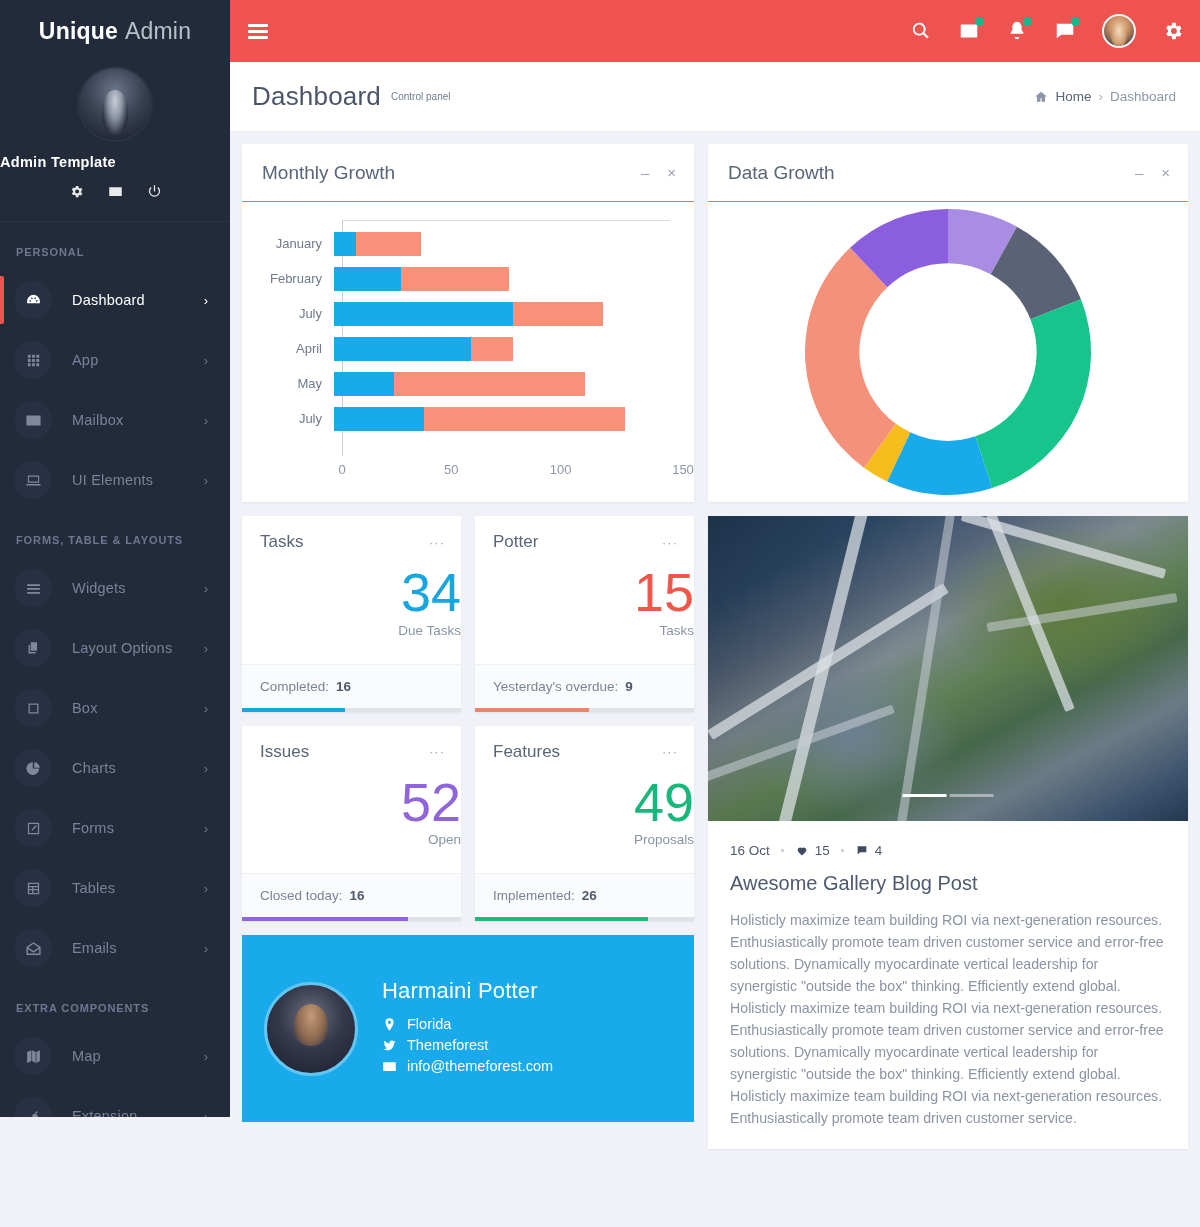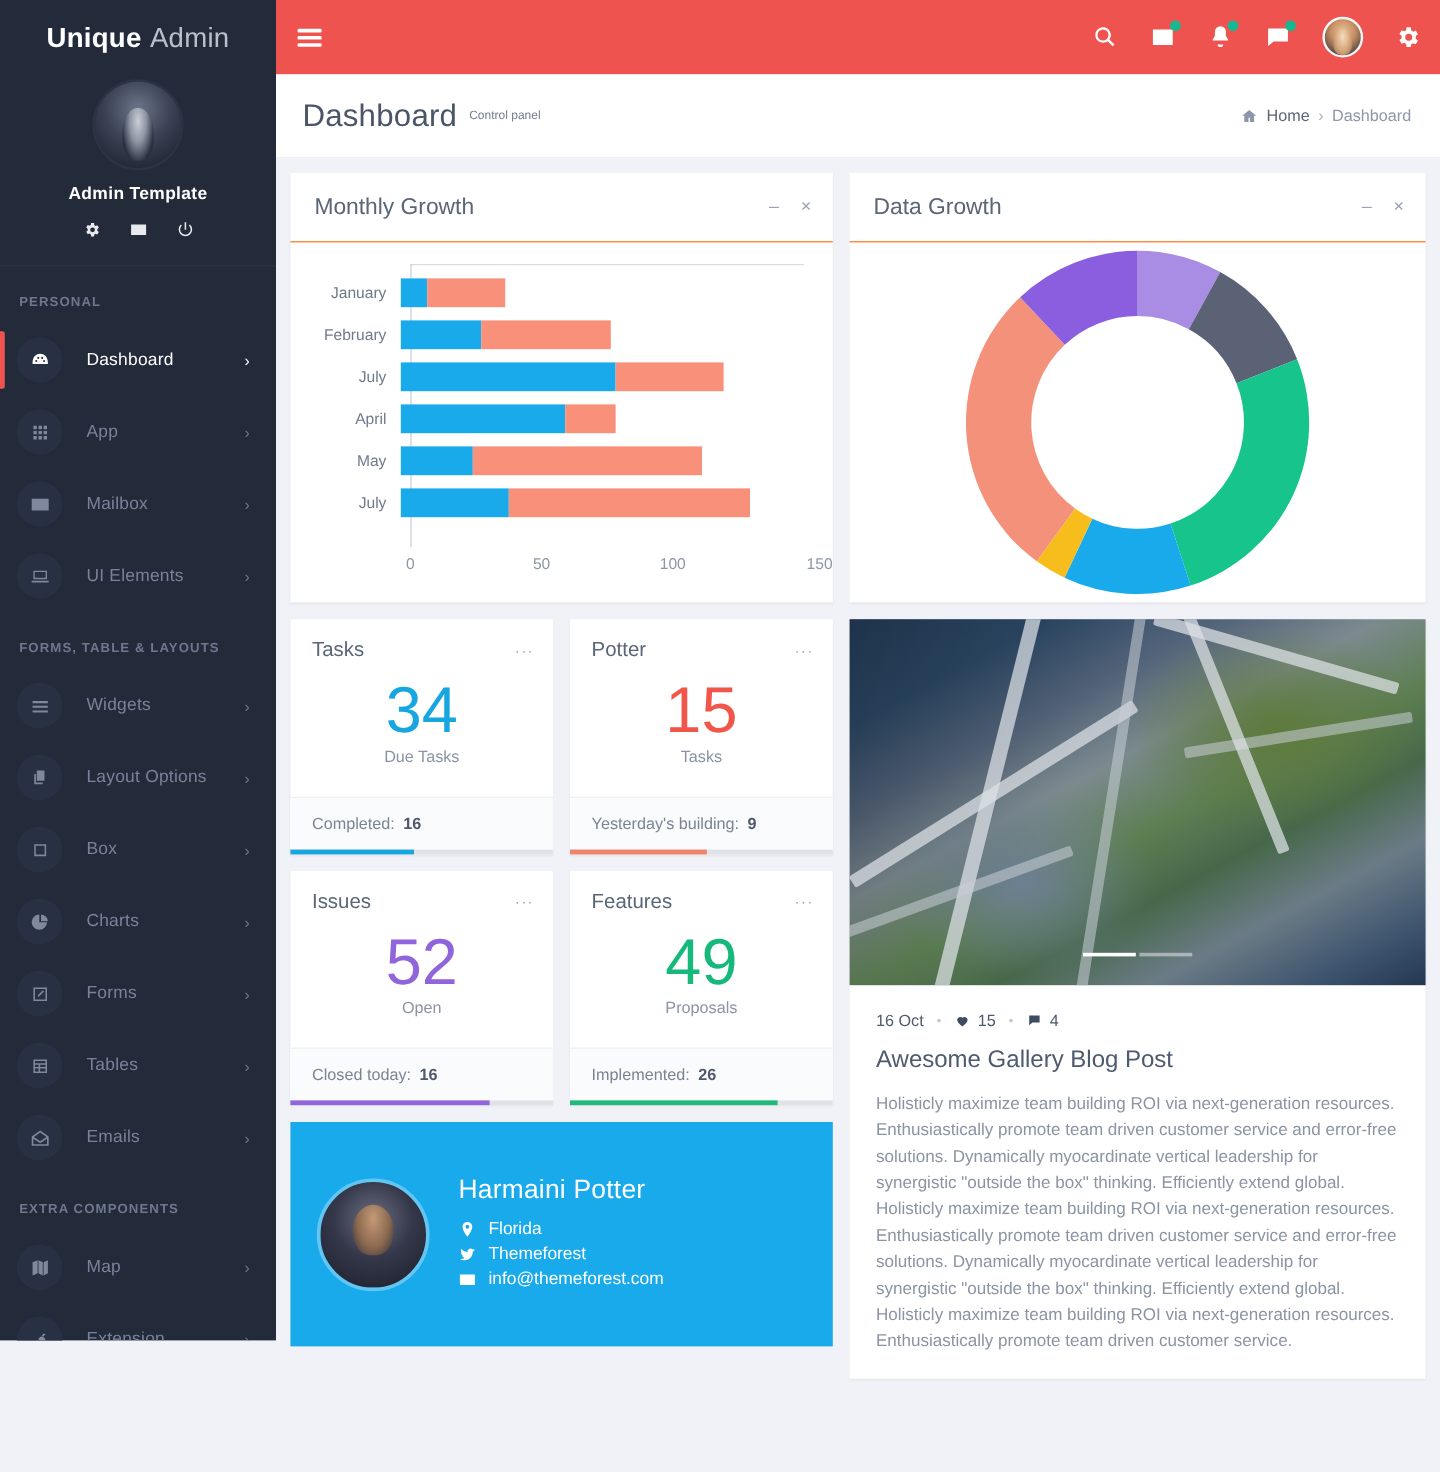--- a/index.html
+++ b/index.html
@@ -16,21 +16,21 @@
     background: #232b3b; color: #8a93a5; overflow: hidden;
     position: relative;
   }
   .brand {
     height: 62px; display: flex; align-items: center; justify-content: center;
     font-size: 23px; letter-spacing: .2px;
   }
   .brand b { color: #ffffff; font-weight: 700; }
   .brand span { color: #b9c0cc; font-weight: 400; margin-left: 7px; }
 
-  .profile-block { padding: 6px 0 22px; text-align: center; }
+  .profile-block { padding: 6px 0 22px; text-align: left; }
   .avatar-ring {
     width: 72px; height: 72px; border-radius: 50%; margin: 0 auto 14px;
     background: radial-gradient(circle at 50% 32%, #6b7688 0%, #3a4254 45%, #161b26 100%);
     border: 2px solid #2e out; position: relative; overflow: hidden;
     box-shadow: 0 0 0 2px #2b3346;
   }
   .avatar-ring::after {
     content: ""; position: absolute; left: 50%; top: 30%;
     width: 26px; height: 44px; transform: translateX(-50%);
     background: radial-gradient(ellipse at 50% 25%, #c9cdd6 0%, #8c94a3 38%, #2a3040 75%);
@@ -158,21 +158,21 @@
 
   
   .left-col { width: 452px; flex: 0 0 452px; }
   .stat-grid { display: flex; gap: 14px; }
   .stat-card { flex: 1; background: #fff; box-shadow: 0 1px 2px rgba(0,0,0,.06); }
   .stat-head {
     display: flex; align-items: center; padding: 16px 16px 0 18px;
   }
   .stat-title { font-size: 17px; color: #5a6577; }
   .stat-dots { margin-left: auto; color: #9aa3b2; letter-spacing: 1px; font-size: 13px; cursor: pointer; }
-  .stat-body { text-align: center; padding: 12px 0 26px; }
+  .stat-body { text-align: right; padding: 12px 0 26px; }
   .stat-num { font-size: 54px; font-weight: 300; line-height: 1.05; }
   .stat-cap { font-size: 13.5px; color: #8a94a4; margin-top: 2px; }
   .stat-foot {
     border-top: 1px solid #eef0f4; background: #fafbfc;
     padding: 14px 18px 14px; font-size: 13.5px; color: #7b8495;
     display: flex; align-items: center; gap: 7px;
   }
   .stat-foot b { color: #4f596b; font-weight: 600; }
   .stat-prog { height: 4px; background: #e0e2e7; position: relative; }
   .stat-prog i { position: absolute; left: 0; top: 0; bottom: 0; display: block; }
@@ -578,21 +578,21 @@
             <div class="stat-card">
               <div class="stat-head">
                 <span class="stat-title">Potter</span>
                 <span class="stat-dots">···</span>
               </div>
               <div class="stat-body">
                 <div class="stat-num" style="color:#f0564a">15</div>
                 <div class="stat-cap">Tasks</div>
               </div>
               <div class="stat-foot">
-                <span>Yesterday's building:</span>
+                <span>Yesterday's overdue:</span>
                 <b>9</b>
               </div>
               <div class="stat-prog">
                   <i style="width:52%;background:#f2836b"></i>
                 </div>
             </div>
           </div>
 
           <div class="stat-grid" style="margin-top:14px">
             <div class="stat-card">

